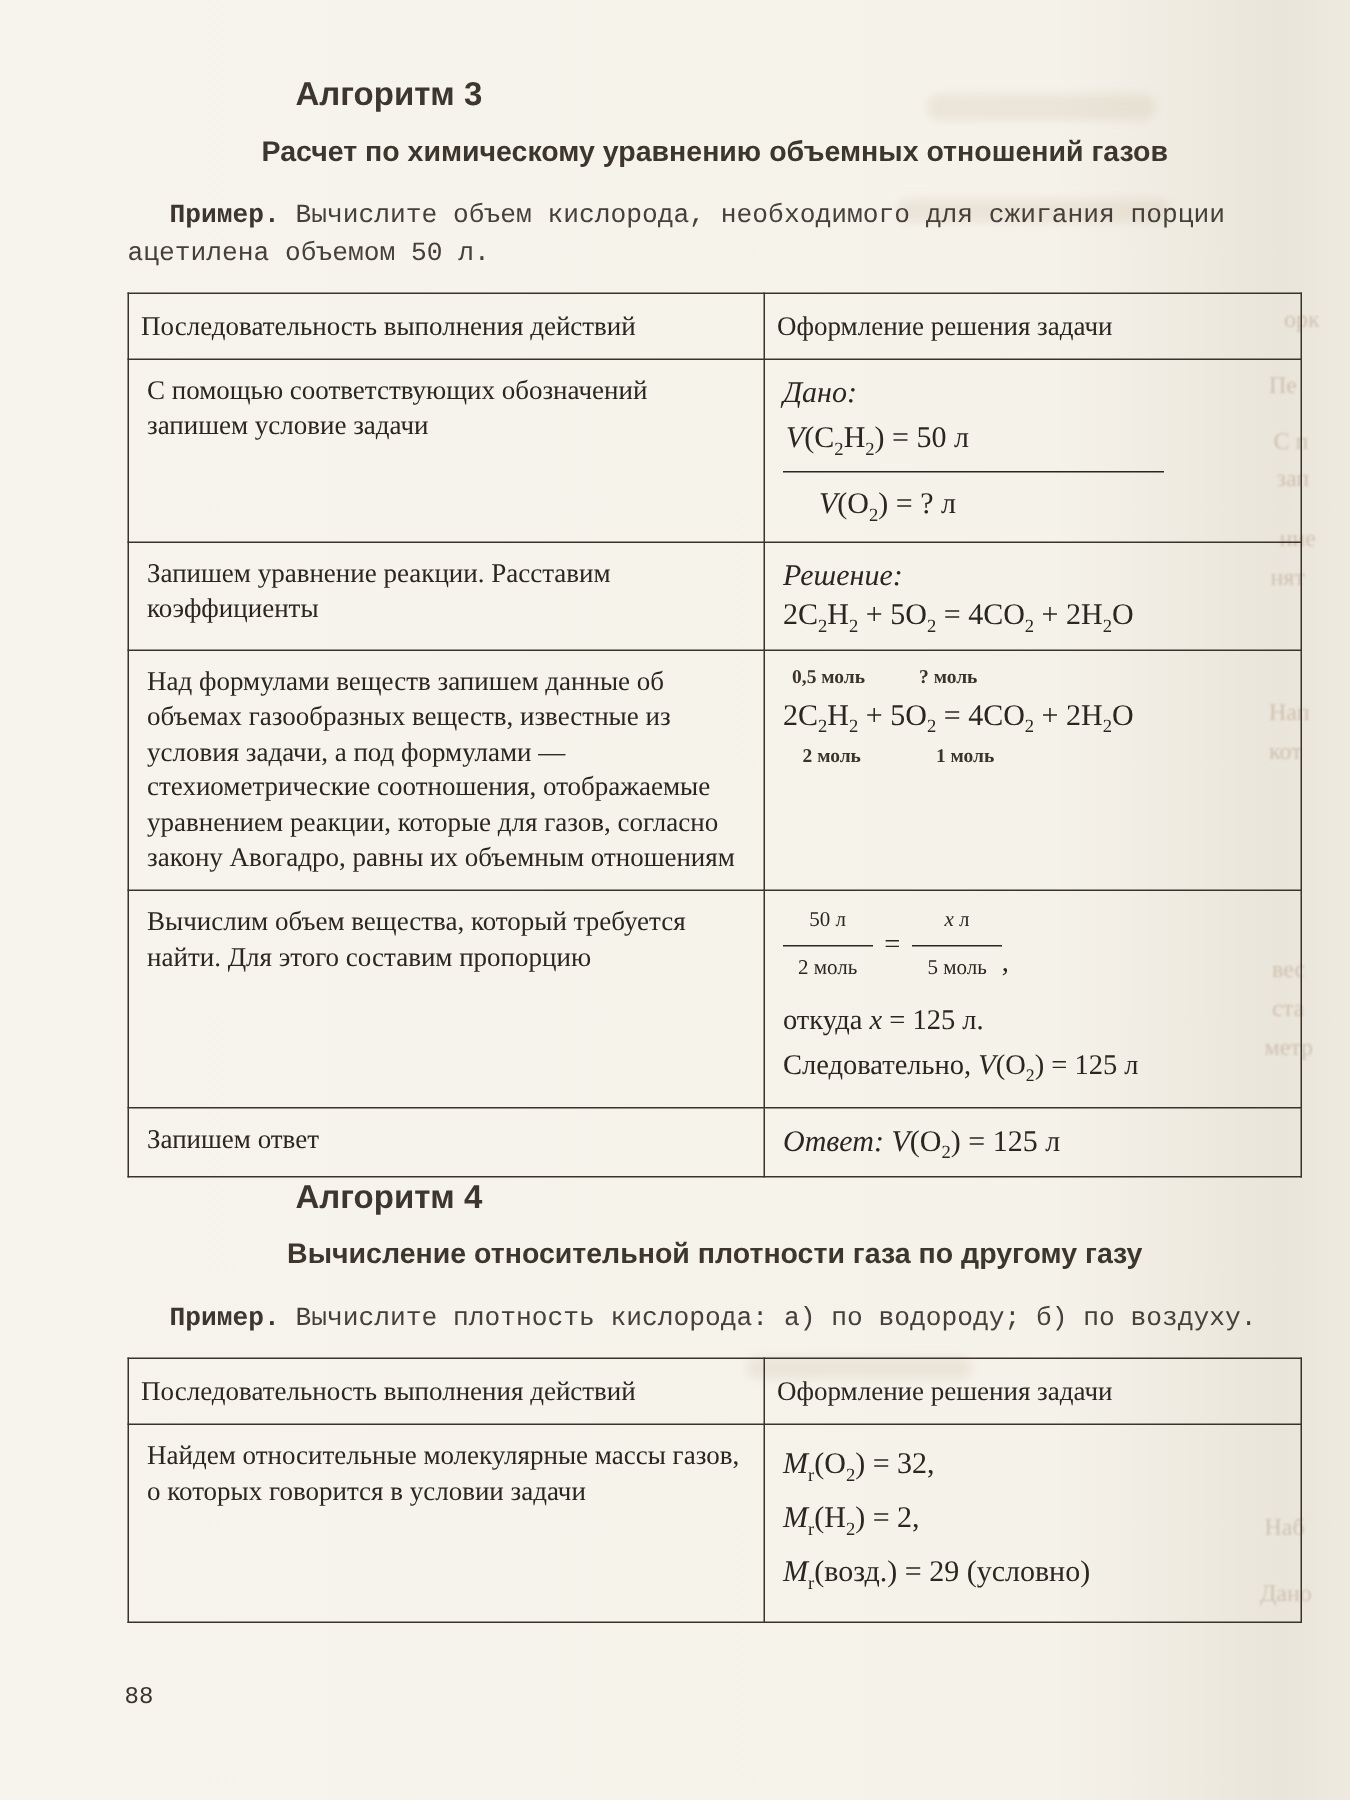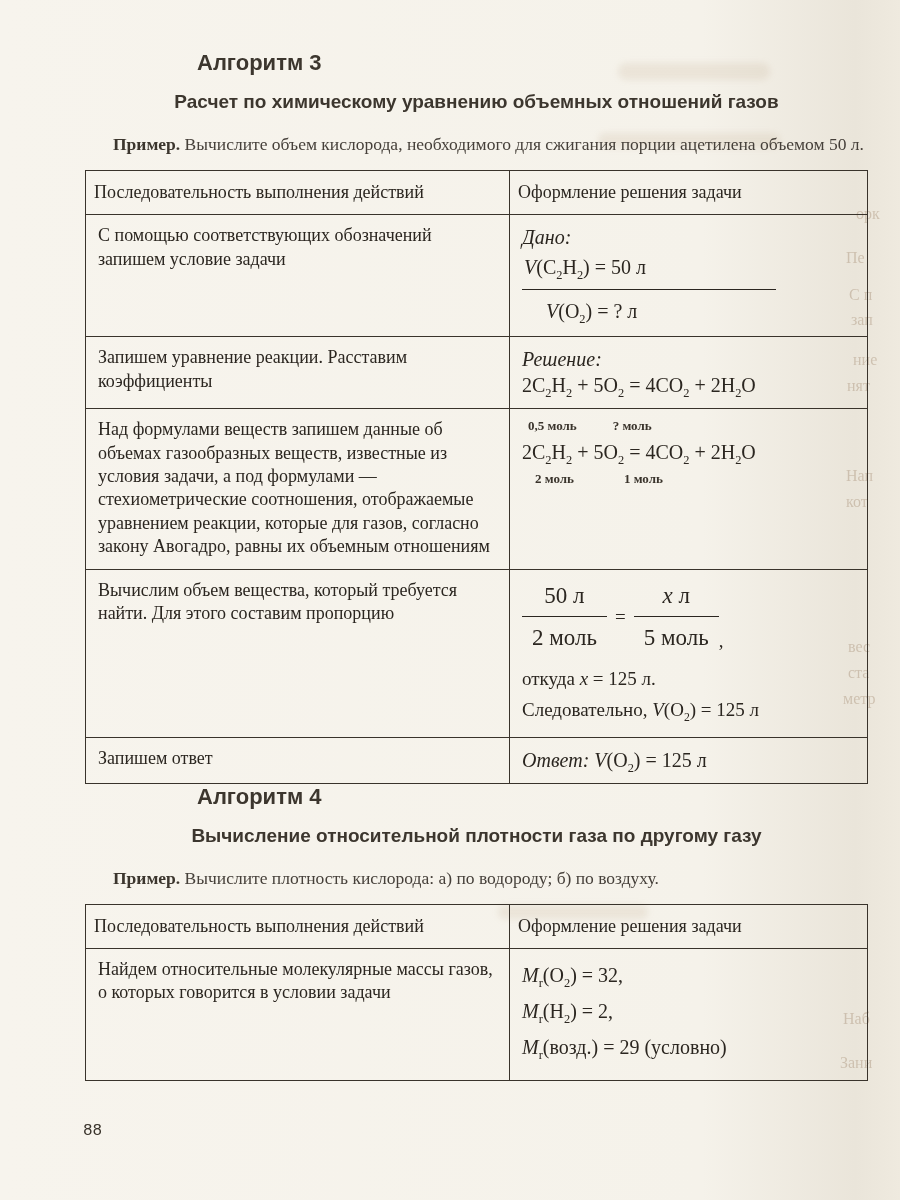--- a/index.html
+++ b/index.html
@@ -19,21 +19,21 @@
     font-weight:bold;font-size:22px;color:#3c362e;
     margin:0 0 15px 112px;
   }
   .h-algo.first{margin-top:50px;}
   .h-sub{
     font-family:"Liberation Sans",sans-serif;
     font-weight:bold;font-size:19px;color:#3c362e;
     text-align:center;margin:0 0 19px 0;
   }
   .example{
-    font-family:Liberation Serif, serif;
+    font-family:Liberation Mono, monospace;
     font-size:17.5px;line-height:1.42;color:#46403a;
     text-indent:28px;margin:0 0 13px 0;
   }
   .example b{color:#3c362e;}
   .note{
     font-family:"Liberation Sans",sans-serif;
     font-size:17.5px;line-height:1.45;color:#46403a;
     text-indent:28px;margin:17px 0 26px 0;
   }
   
@@ -64,21 +64,21 @@
   
   .mol-row{
     font-size:13px;color:#3a342c;display:flex;
     font-family:"Liberation Serif",serif;
     font-weight:bold;
   }
   .mol-above{margin:0 0 4px 6px;gap:36px;}
   .mol-below{margin:6px 0 0 13px;gap:50px;}
   
   .prop{display:flex;align-items:center;margin:2px 0 14px 0;}
-  .frac{display:inline-block;text-align:center;font-size:23px;}
+  .frac{display:inline-block;text-align:center;font-size:14px;}
   .frac .num{display:block;padding:0 10px 6px 10px;}
   .frac .den{display:block;border-top:1.6px solid #2b2620;padding:6px 10px 0 10px;}
   .prop .eqsign{margin:0 8px;font-size:19px;}
   .prop .comma{align-self:flex-end;font-size:19px;}
   .sol-line{margin:6px 0 4px 0;font-size:19px;}
   .m-line{margin:4px 0 10px 0;font-size:20px;}
   
   .pagenum{
     position:absolute;left:83px;top:1122px;
     font-family:Liberation Mono, monospace;font-size:16px;color:#39332b;
@@ -118,21 +118,21 @@
   <span class="ghost g2">С п</span>
   <span class="ghost g3">зап</span>
   <span class="ghost g4">ние</span>
   <span class="ghost g5">нят</span>
   <span class="ghost g6">Нап</span>
   <span class="ghost g7">кот</span>
   <span class="ghost g8">вес</span>
   <span class="ghost g9">ста</span>
   <span class="ghost g10">метр</span>
   <span class="ghost g11">Наб</span>
-  <span class="ghost g12">Зани</span>
+  <span class="ghost g12">Дано</span>
 
   <div class="content">
 
     <h2 class="h-algo first">Алгоритм 3</h2>
     <div class="h-sub">Расчет по химическому уравнению объемных отношений газов</div>
     <p class="example"><b>Пример.</b> <span>Вычислите объем кислорода, необходимого для сжигания порции ацетилена объемом 50 л.</span></p>
 
     <table class="algo">
       <tbody>
           <tr>

